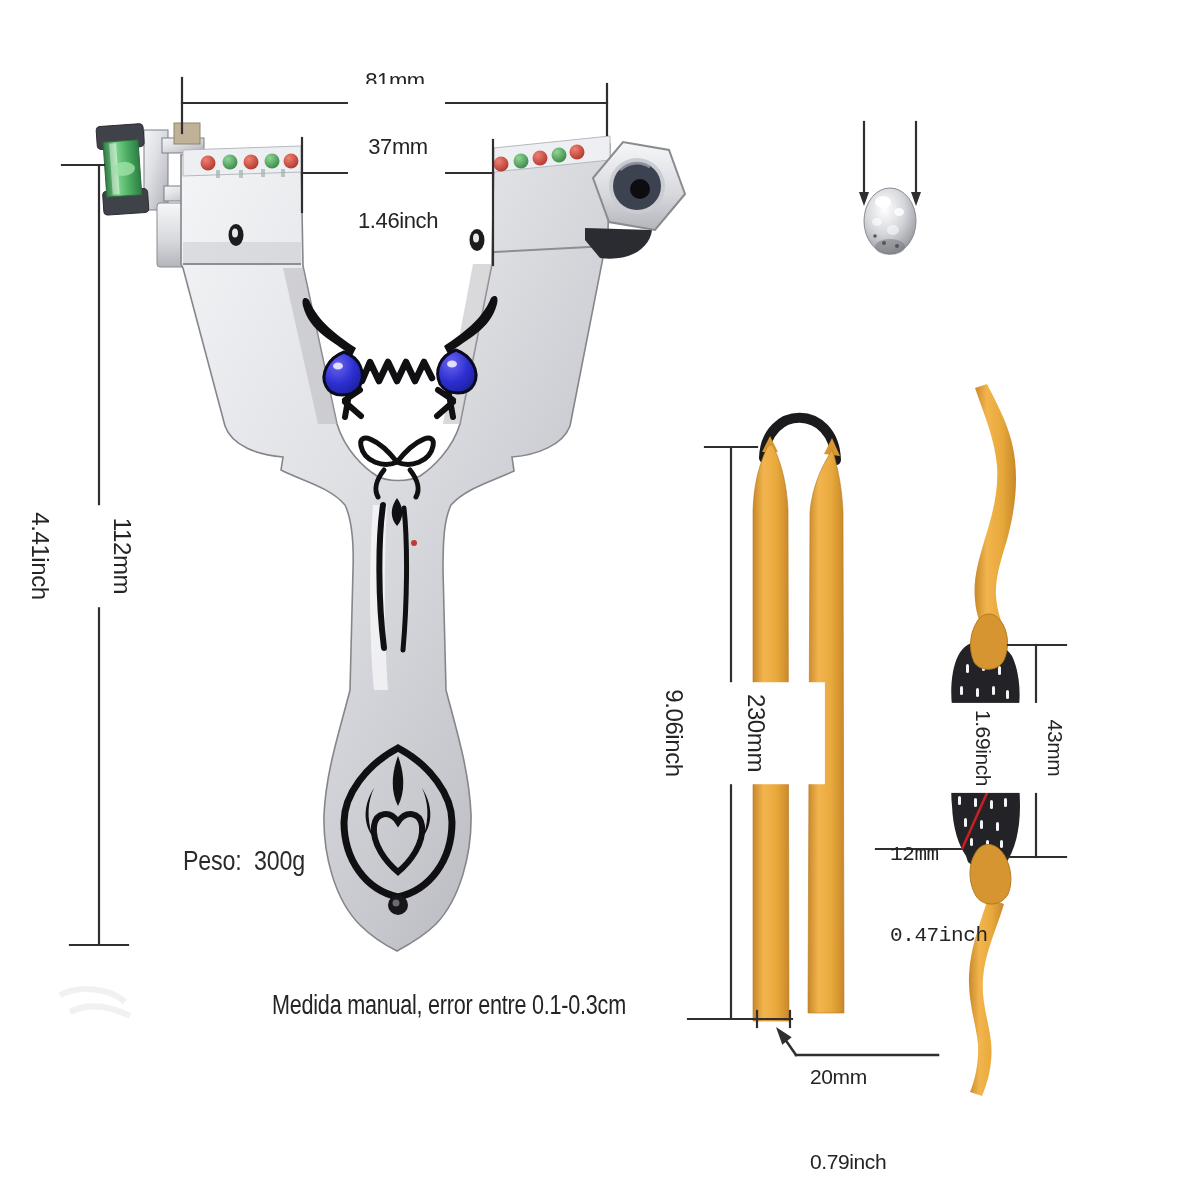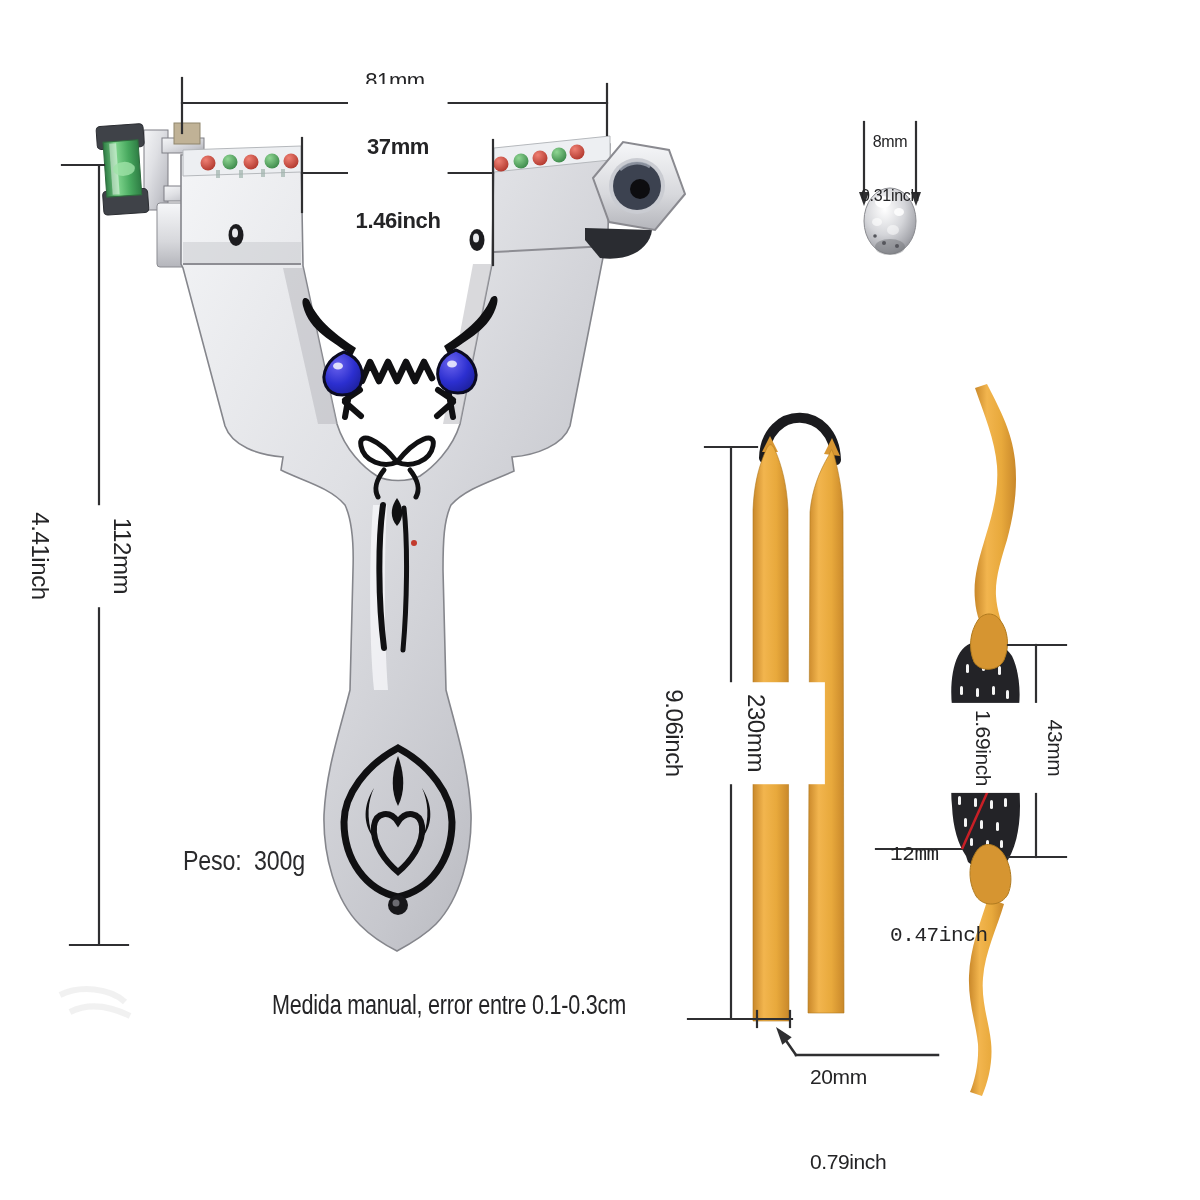--- a/index.html
+++ b/index.html
@@ -285,34 +285,30 @@
   </g>
 
   <path d="M60,995 C80,985 110,988 125,1002 M70,1012 C90,1002 110,1006 130,1016" stroke="#d8d8d8" stroke-width="6" fill="none" opacity="0.35"></path>
 </svg>
 
 <div class="dim center masked" style="left:395px;top:106px;">
   <div>81mm</div>
   <div>3.19inch</div>
 </div>
 
-<div class="dim center masked" style="left:398px;top:172px;font-weight:bold;">
+<div class="dim center masked" style="left:398px;top:172px;">
   <div>37mm</div>
   <div>1.46inch</div>
 </div>
 
 <div class="dim rot masked" style="left:95px;top:556px;font-size:24px;">
   <div>112mm</div>
   <div>4.41inch</div>
 </div>
 
-<div class="dim center small" style="left:890px;top:160px;">
-  <div>8mm</div>
-  <div>0.31inch</div>
-</div>
 
 <div class="dim rot masked" style="left:729px;top:733px;font-size:24px;">
   <div>230mm</div>
   <div>9.06inch</div>
 </div>
 
 <div class="dim leftal" style="left:810px;top:1006px;font-size:21px;line-height:1.35;">
   <div>20mm</div>
   <div>0.79inch</div>
 </div>

